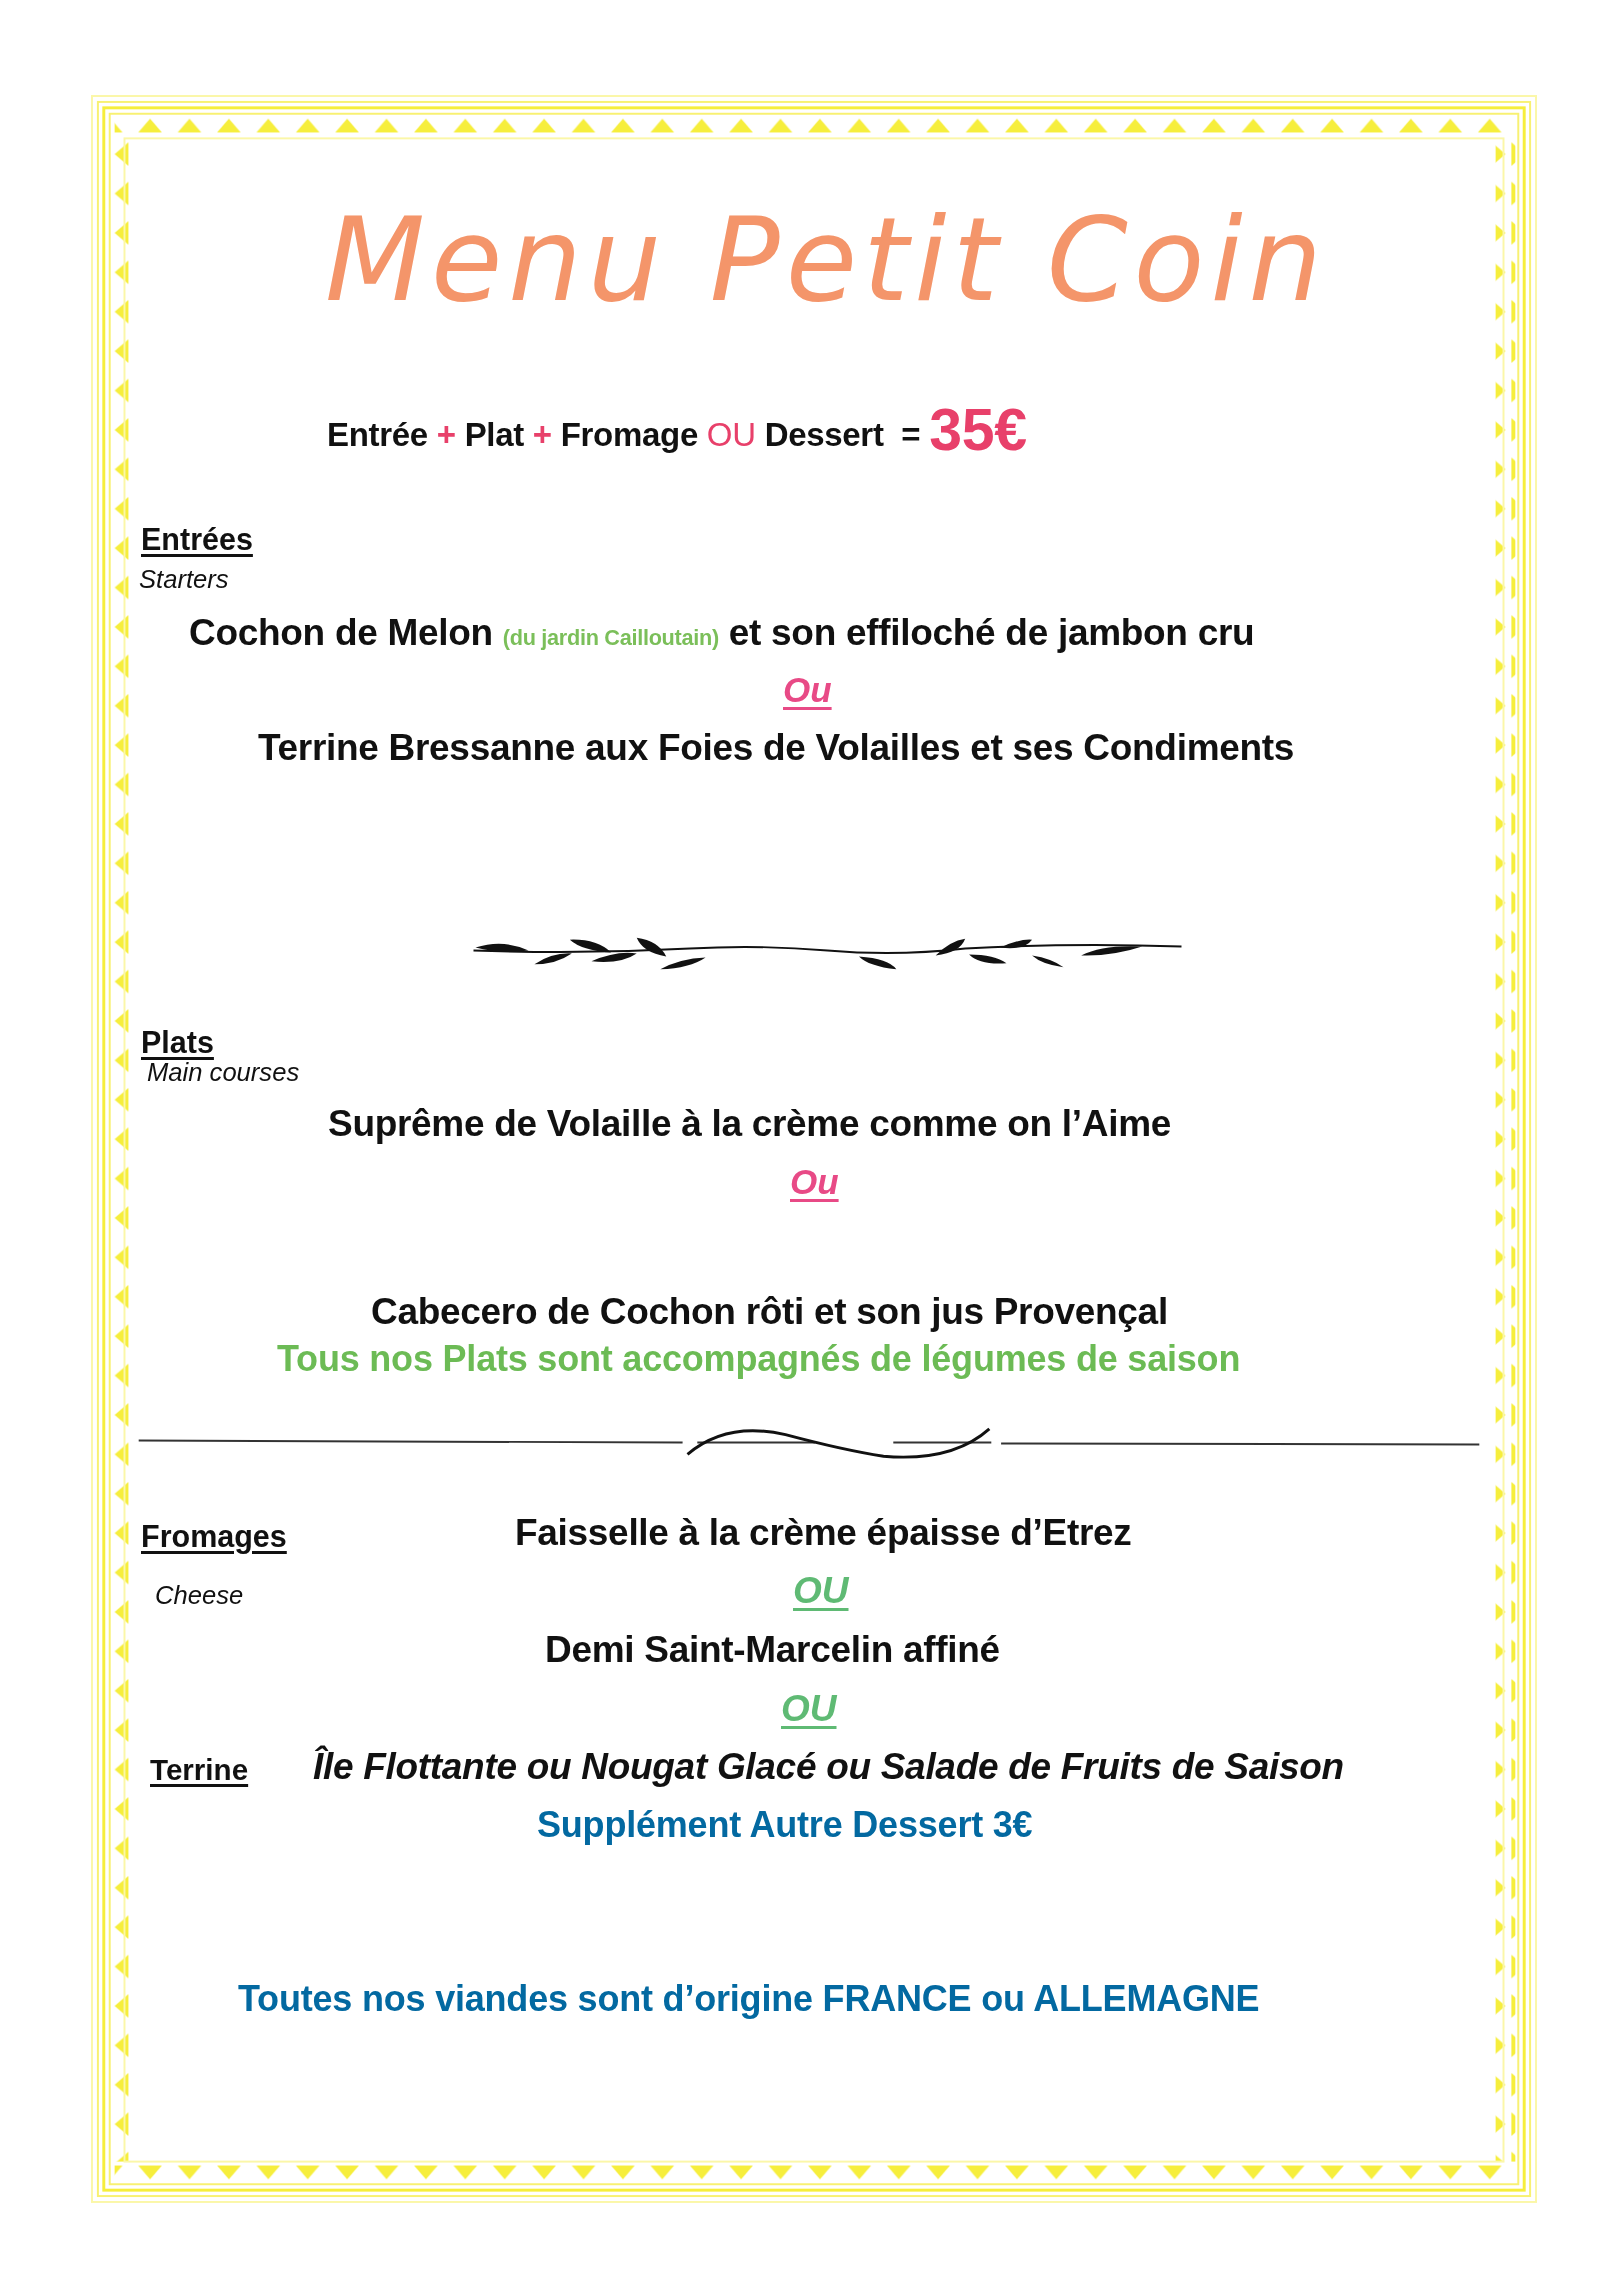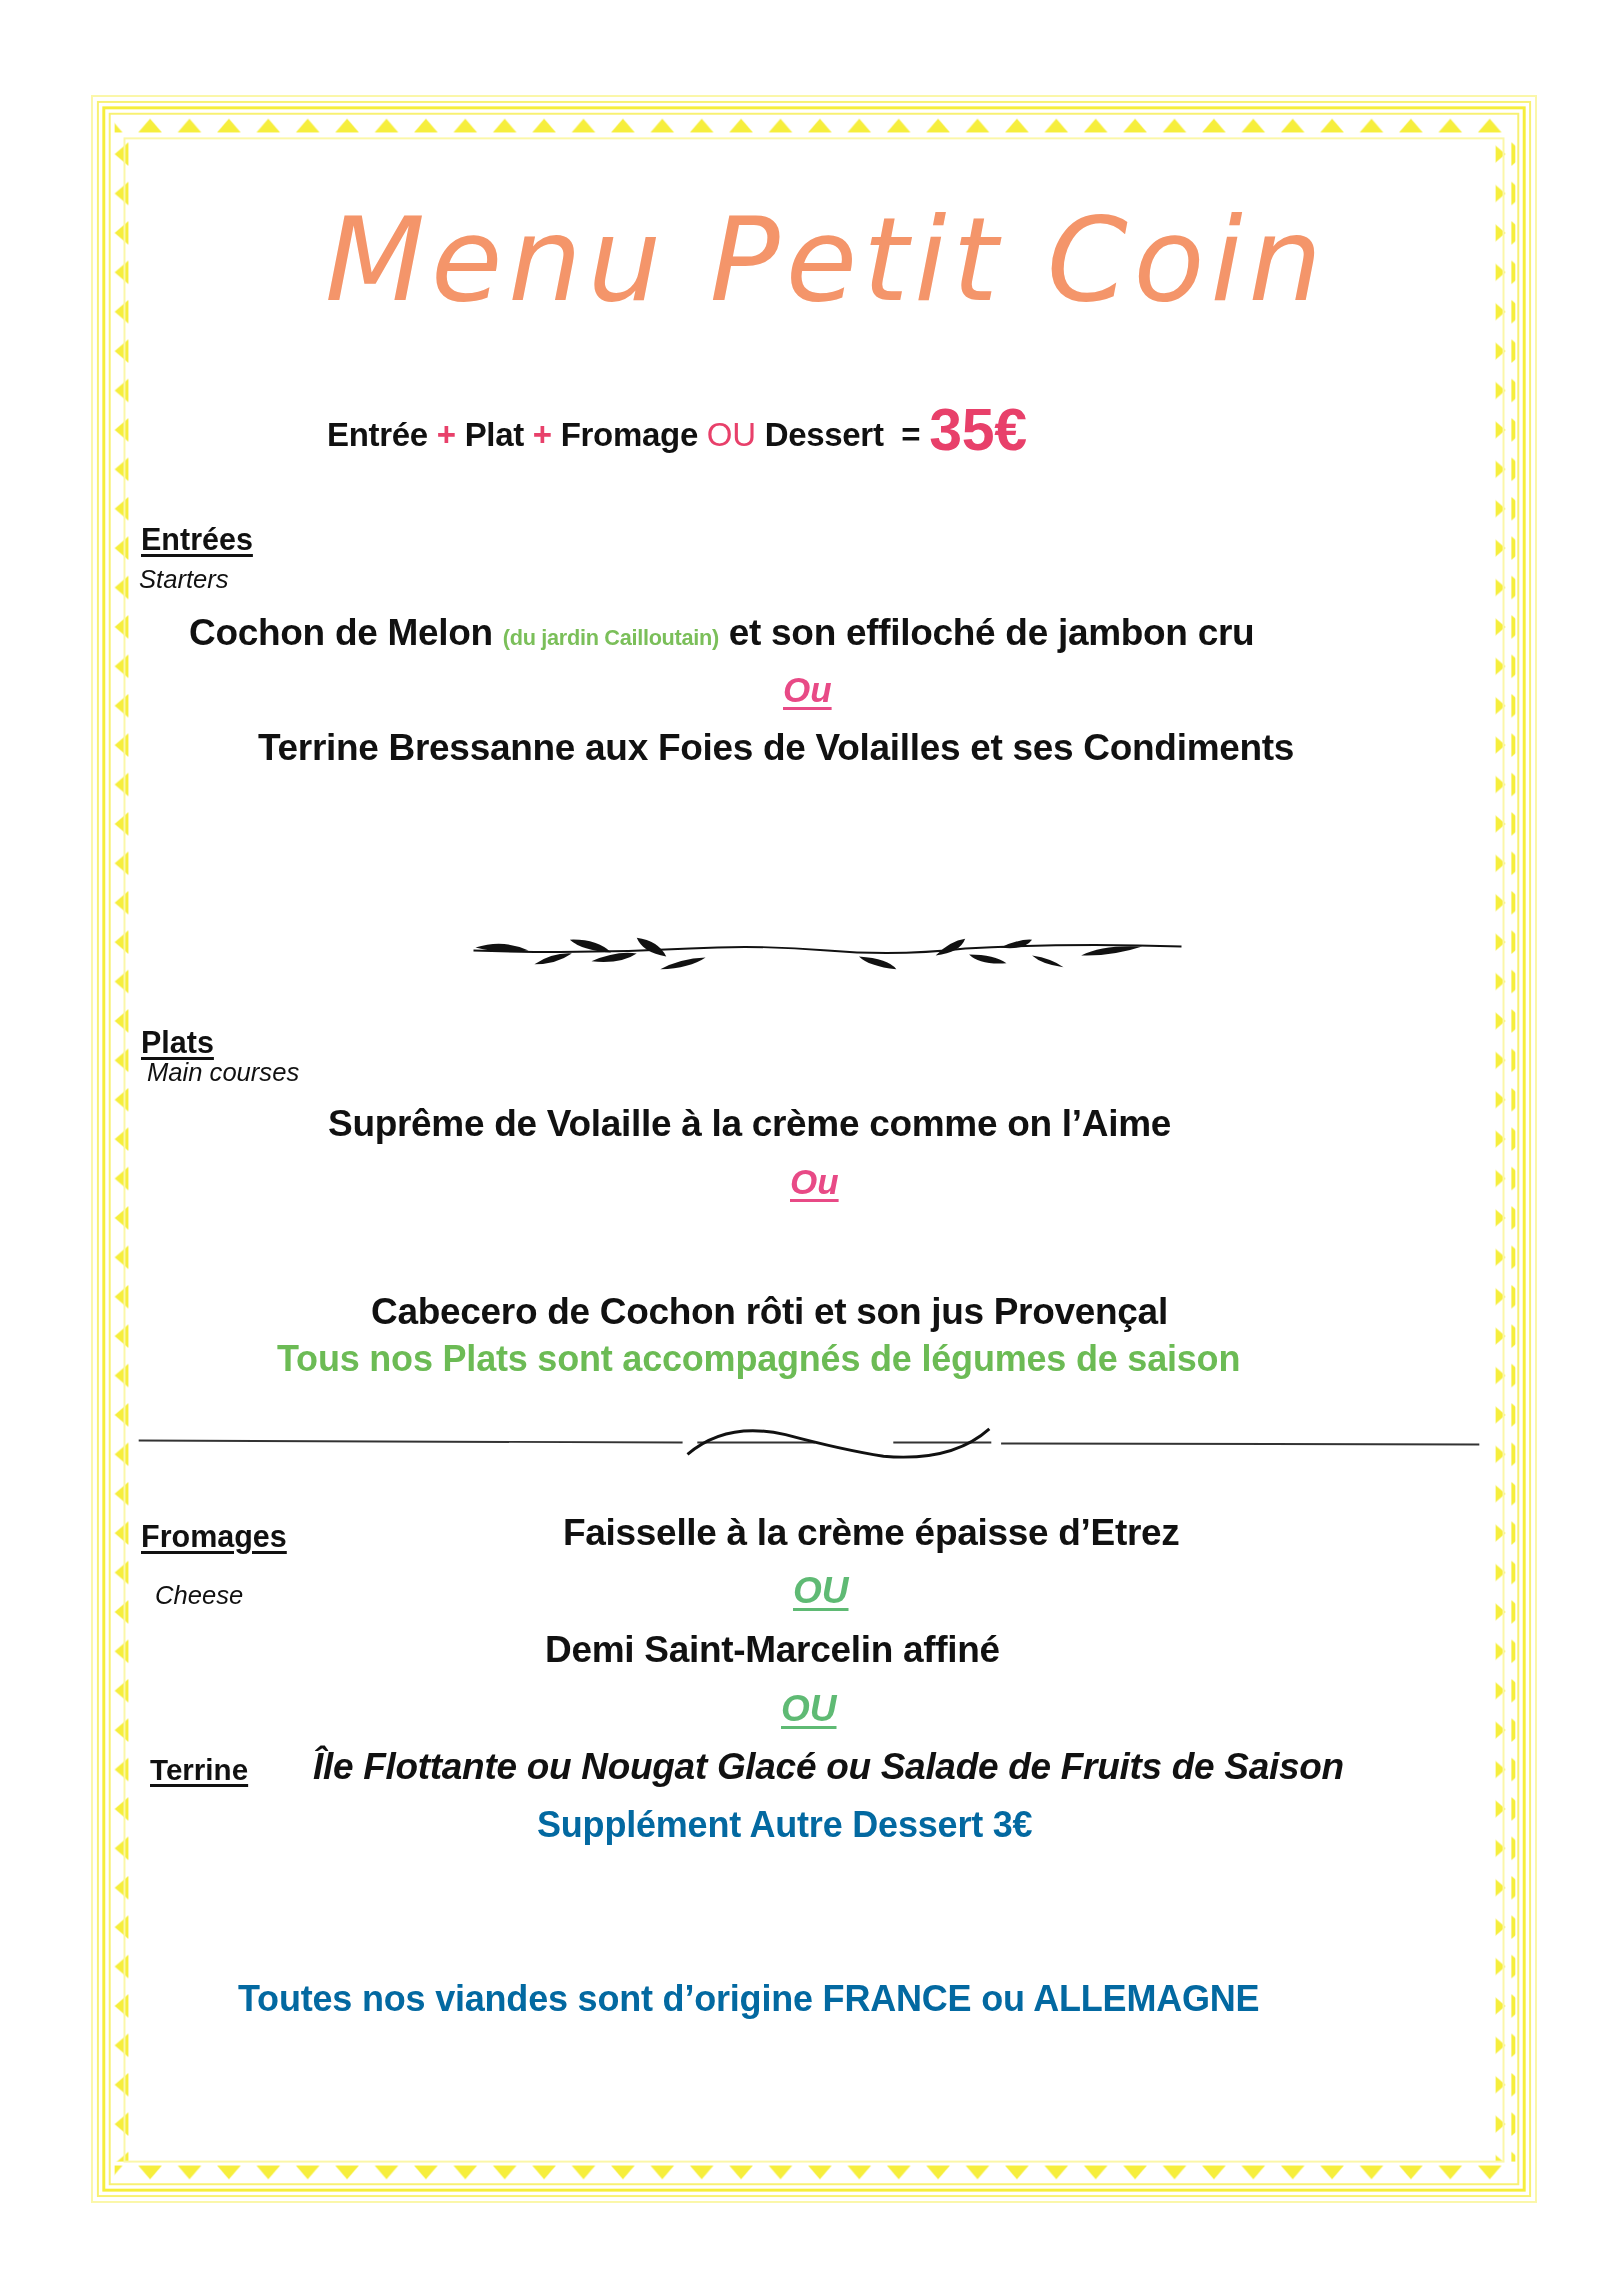--- a/index.html
+++ b/index.html
@@ -120,21 +120,21 @@
   <line x1="0" y1="22" x2="555" y2="24" stroke="#333" stroke-width="2"></line>
   <line x1="570" y1="24" x2="690" y2="24" stroke="#333" stroke-width="2"></line>
   <line x1="770" y1="24" x2="870" y2="24" stroke="#333" stroke-width="2"></line>
   <line x1="880" y1="25" x2="1368" y2="26" stroke="#333" stroke-width="2"></line>
   <path d="M560,36 Q600,2 660,16 Q720,32 760,38 Q830,44 868,10" stroke="#111" stroke-width="3" fill="none"></path>
 </svg>
 
 <div class="abs sec-label" style="left:141px; top:1519px;">Fromages</div>
 <div class="abs sec-sub" style="left:155px; top:1581px;">Cheese</div>
 
-<div class="abs dish" style="left:515px; top:1512px;margin-left:48px;">Faisselle à la crème épaisse d’Etrez</div>
+<div class="abs dish" style="left:515px; top:1512px;">Faisselle à la crème épaisse d’Etrez</div>
 <div class="abs or-green" style="left:793px; top:1570px;">OU</div>
 <div class="abs dish" style="left:545px; top:1629px;">Demi Saint-Marcelin affiné</div>
 <div class="abs or-green" style="left:781px; top:1688px;">OU</div>
 
 <div class="abs sec-label" style="left:150px; top:1753px; font-size:29.6px;">Terrine</div>
 <div class="abs dish" style="left:313px; top:1746px;font-style:italic;">Île Flottante ou Nougat Glacé ou Salade de Fruits de Saison</div>
 <div class="abs red-note" style="left:537px; top:1804px;">Supplément Autre Dessert 3€</div>
 
 <div class="abs red-note" style="left:238px; top:1978px;">Toutes nos viandes sont d’origine FRANCE ou ALLEMAGNE</div>
 

